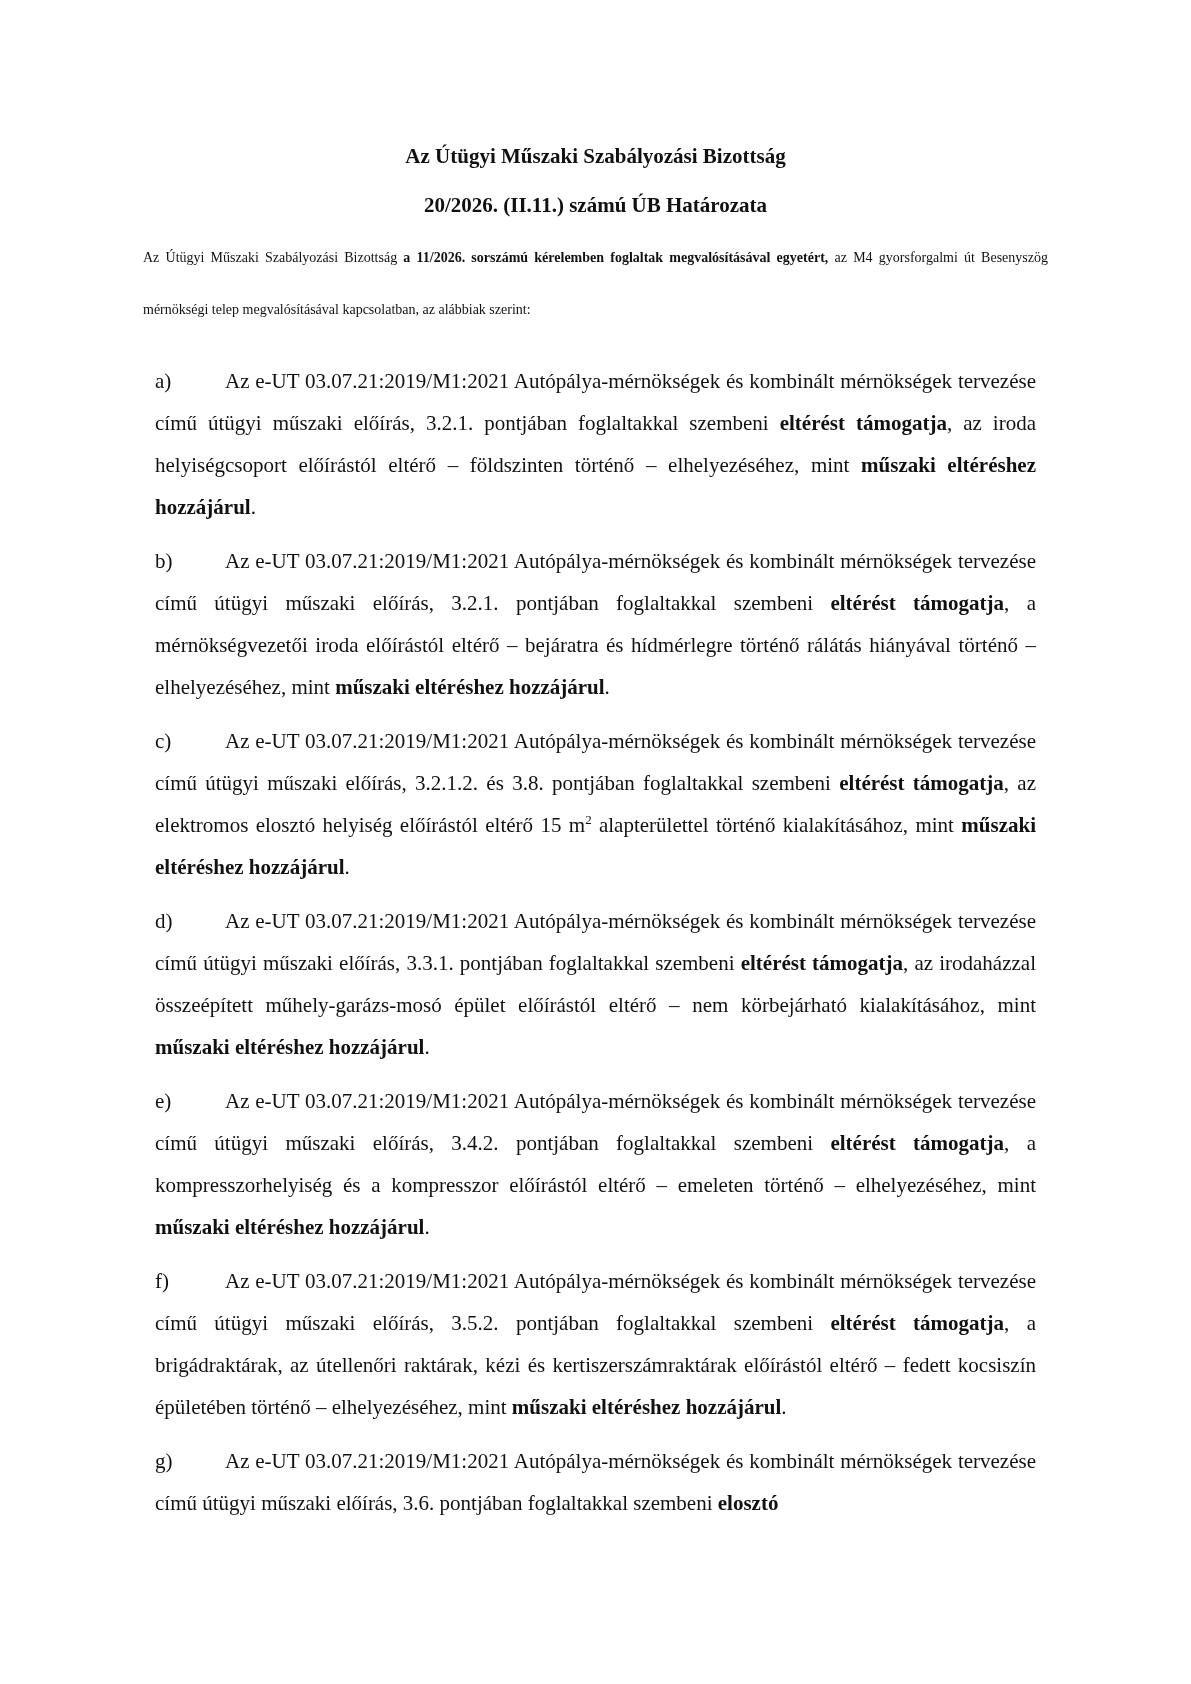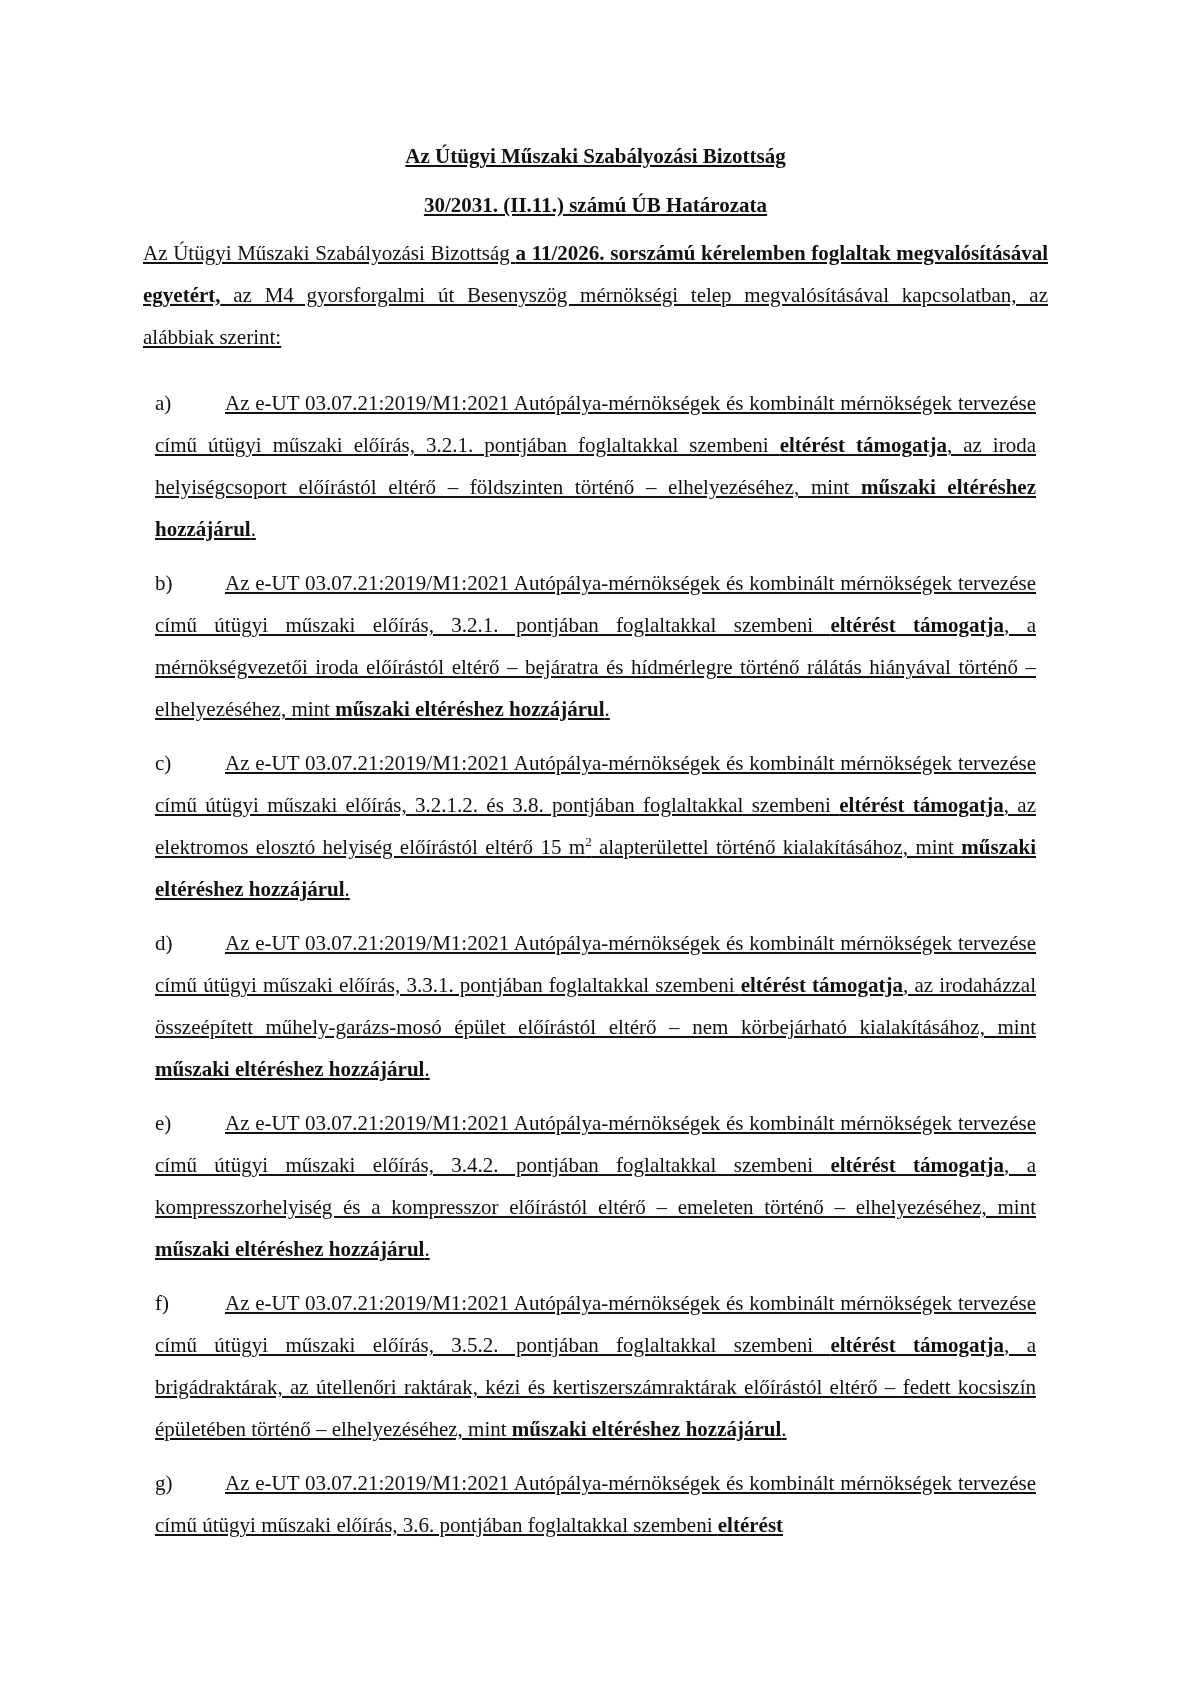--- a/index.html
+++ b/index.html
@@ -1,45 +1,45 @@
 <!DOCTYPE html>
 <html><head>
 <meta charset="utf-8">
 <style>
   html, body { margin: 0; padding: 0; background: #ffffff; }
   body { width: 1191px; height: 1684px; position: relative; overflow: hidden;
          font-family: "Liberation Serif", serif; color: #111; }
-  .page { position: absolute; left: 143px; top: 130px; width: 905px; text-decoration: underline; }
+  .page { position: absolute; left: 143px; top: 130px; width: 905px; }
   .title { text-align: center; font-weight: bold; font-size: 21px; line-height: 28px; margin: 0; }
   .title.t1 { margin-top: 12px; }
   .title.t2 { margin-top: 21px; }
-  .intro { margin-top: 13px; font-size: 21px; line-height: 42px; text-align: justify; }
+  .intro { margin-top: 13px; font-size: 14px; line-height: 52px; text-align: justify; }
   .items { margin-top: 24px; }
   .item { font-size: 21px; line-height: 42px; text-align: justify; margin: 12px; }
   .lbl { display: inline-block; width: 70px; }
   b { font-weight: bold; }
   sup { font-size: 13px; line-height: 0; }
 </style>
 </head>
 <body>
 
 <div class="page">
   <p class="title t1">Az Útügyi Műszaki Szabályozási Bizottság</p>
-  <p class="title t2">30/2031. (II.11.) számú ÚB Határozata</p>
+  <p class="title t2">20/2026. (II.11.) számú ÚB Határozata</p>
 
   <p class="intro"><span>Az Útügyi Műszaki Szabályozási Bizottság </span><b>a 11/2026. sorszámú kérelemben foglaltak megvalósításával egyetért,</b><span> az M4 gyorsforgalmi út Besenyszög mérnökségi telep megvalósításával kapcsolatban, az alábbiak szerint:</span></p>
 
   <div class="items">
     <p class="item"><span class="lbl">a)</span><span>Az e-UT 03.07.21:2019/M1:2021 Autópálya-mérnökségek és kombinált mérnökségek tervezése című útügyi műszaki előírás, 3.2.1. pontjában foglaltakkal szembeni </span><b>eltérést támogatja</b><span>, az iroda helyiségcsoport előírástól eltérő – földszinten történő – elhelyezéséhez, mint </span><b>műszaki eltéréshez hozzájárul</b><span>.</span></p>
 
     <p class="item"><span class="lbl">b)</span><span>Az e-UT 03.07.21:2019/M1:2021 Autópálya-mérnökségek és kombinált mérnökségek tervezése című útügyi műszaki előírás, 3.2.1. pontjában foglaltakkal szembeni </span><b>eltérést támogatja</b><span>, a mérnökségvezetői iroda előírástól eltérő – bejáratra és hídmérlegre történő rálátás hiányával történő – elhelyezéséhez, mint </span><b>műszaki eltéréshez hozzájárul</b><span>.</span></p>
 
     <p class="item"><span class="lbl">c)</span><span>Az e-UT 03.07.21:2019/M1:2021 Autópálya-mérnökségek és kombinált mérnökségek tervezése című útügyi műszaki előírás, 3.2.1.2. és 3.8. pontjában foglaltakkal szembeni </span><b>eltérést támogatja</b><span>, az elektromos elosztó helyiség előírástól eltérő 15 m</span><sup>2</sup><span> alapterülettel történő kialakításához, mint </span><b>műszaki eltéréshez hozzájárul</b><span>.</span></p>
 
     <p class="item"><span class="lbl">d)</span><span>Az e-UT 03.07.21:2019/M1:2021 Autópálya-mérnökségek és kombinált mérnökségek tervezése című útügyi műszaki előírás, 3.3.1. pontjában foglaltakkal szembeni </span><b>eltérést támogatja</b><span>, az irodaházzal összeépített műhely-garázs-mosó épület előírástól eltérő – nem körbejárható kialakításához, mint </span><b>műszaki eltéréshez hozzájárul</b><span>.</span></p>
 
     <p class="item"><span class="lbl">e)</span><span>Az e-UT 03.07.21:2019/M1:2021 Autópálya-mérnökségek és kombinált mérnökségek tervezése című útügyi műszaki előírás, 3.4.2. pontjában foglaltakkal szembeni </span><b>eltérést támogatja</b><span>, a kompresszorhelyiség és a kompresszor előírástól eltérő – emeleten történő – elhelyezéséhez, mint </span><b>műszaki eltéréshez hozzájárul</b><span>.</span></p>
 
     <p class="item"><span class="lbl">f)</span><span>Az e-UT 03.07.21:2019/M1:2021 Autópálya-mérnökségek és kombinált mérnökségek tervezése című útügyi műszaki előírás, 3.5.2. pontjában foglaltakkal szembeni </span><b>eltérést támogatja</b><span>, a brigádraktárak, az útellenőri raktárak, kézi és kertiszerszámraktárak előírástól eltérő – fedett kocsiszín épületében történő – elhelyezéséhez, mint </span><b>műszaki eltéréshez hozzájárul</b><span>.</span></p>
 
-    <p class="item"><span class="lbl">g)</span><span>Az e-UT 03.07.21:2019/M1:2021 Autópálya-mérnökségek és kombinált mérnökségek tervezése című útügyi műszaki előírás, 3.6. pontjában foglaltakkal szembeni </span><b>eltérést</b></p>
+    <p class="item"><span class="lbl">g)</span><span>Az e-UT 03.07.21:2019/M1:2021 Autópálya-mérnökségek és kombinált mérnökségek tervezése című útügyi műszaki előírás, 3.6. pontjában foglaltakkal szembeni </span><b>elosztó</b></p>
   </div>
 </div>
 
 </body></html>

